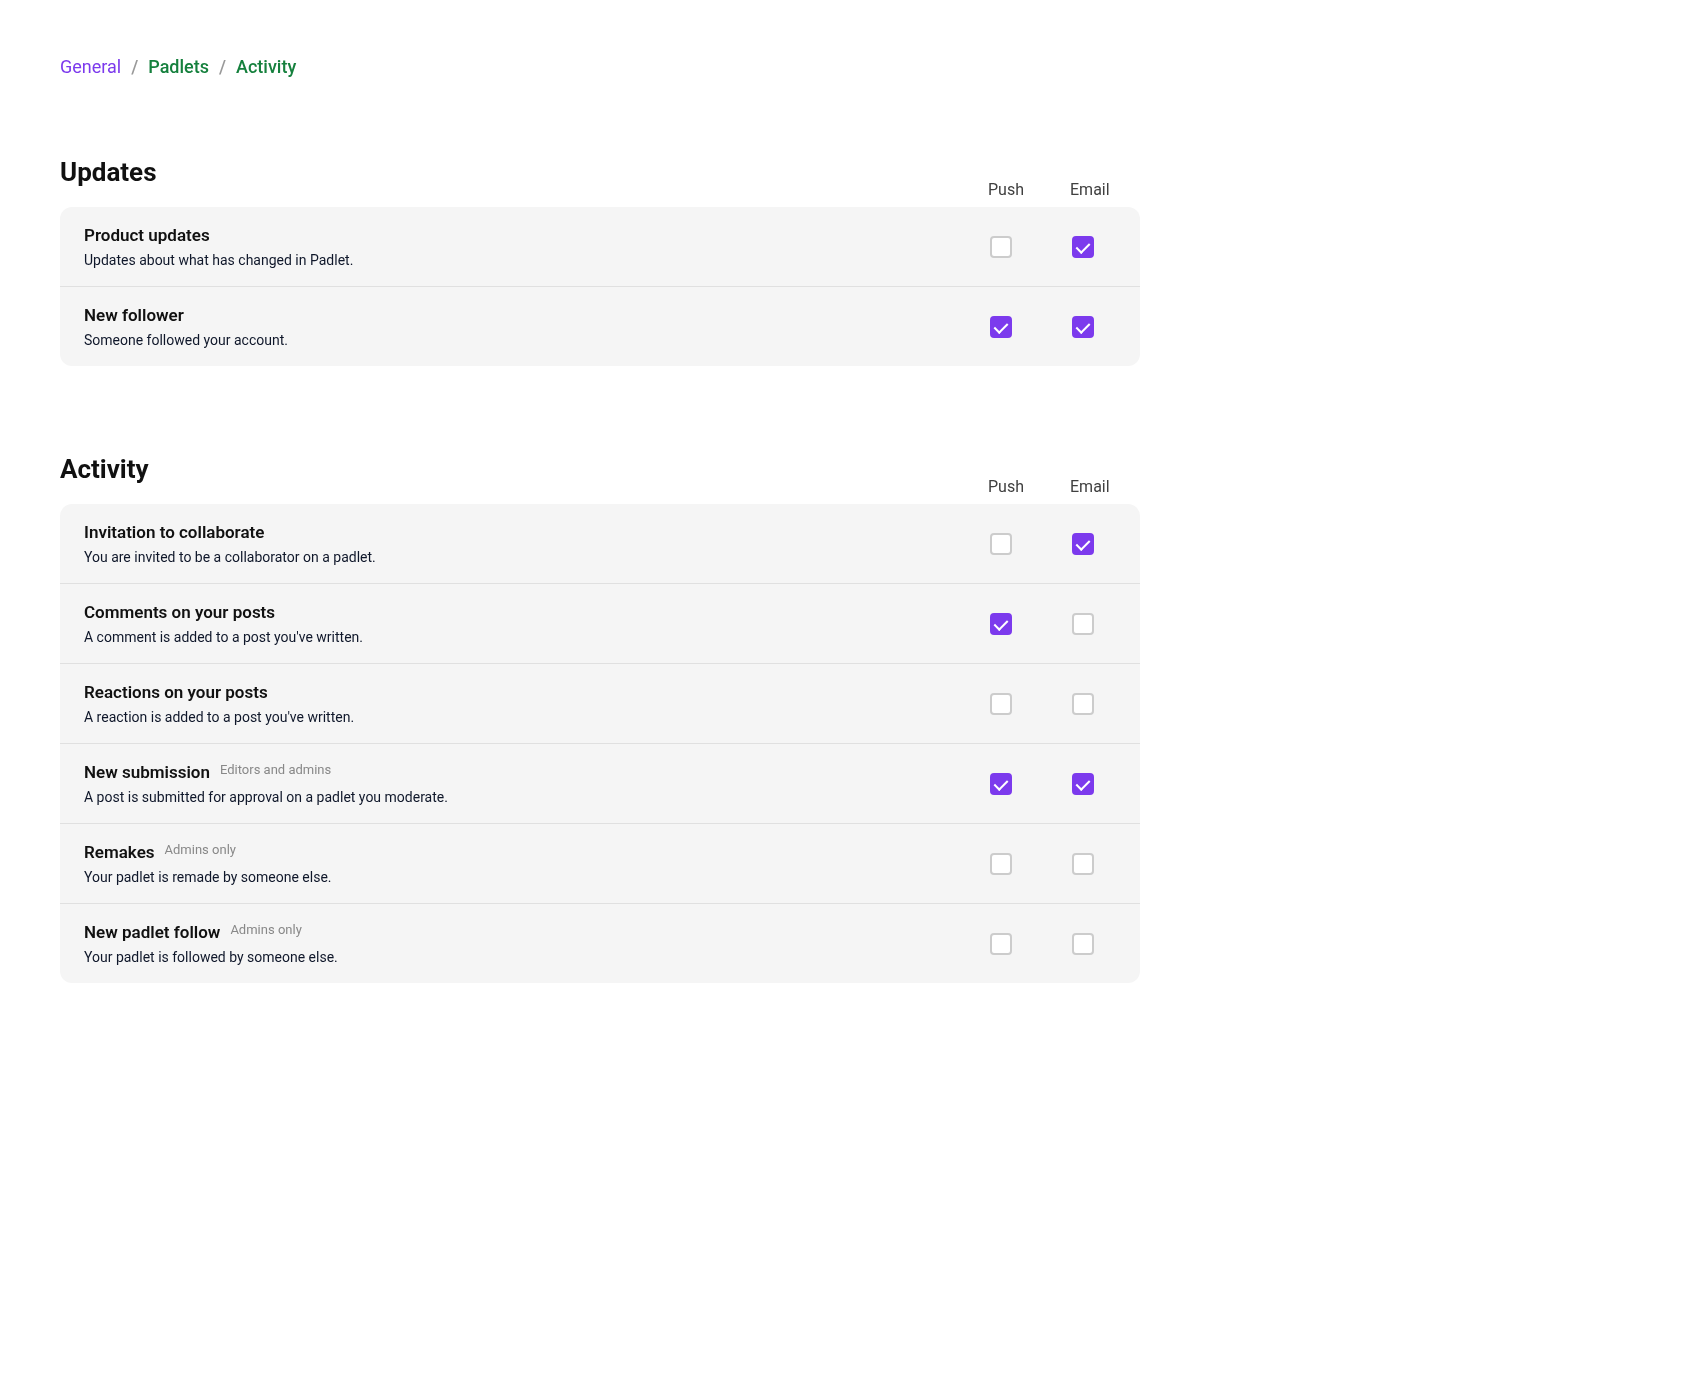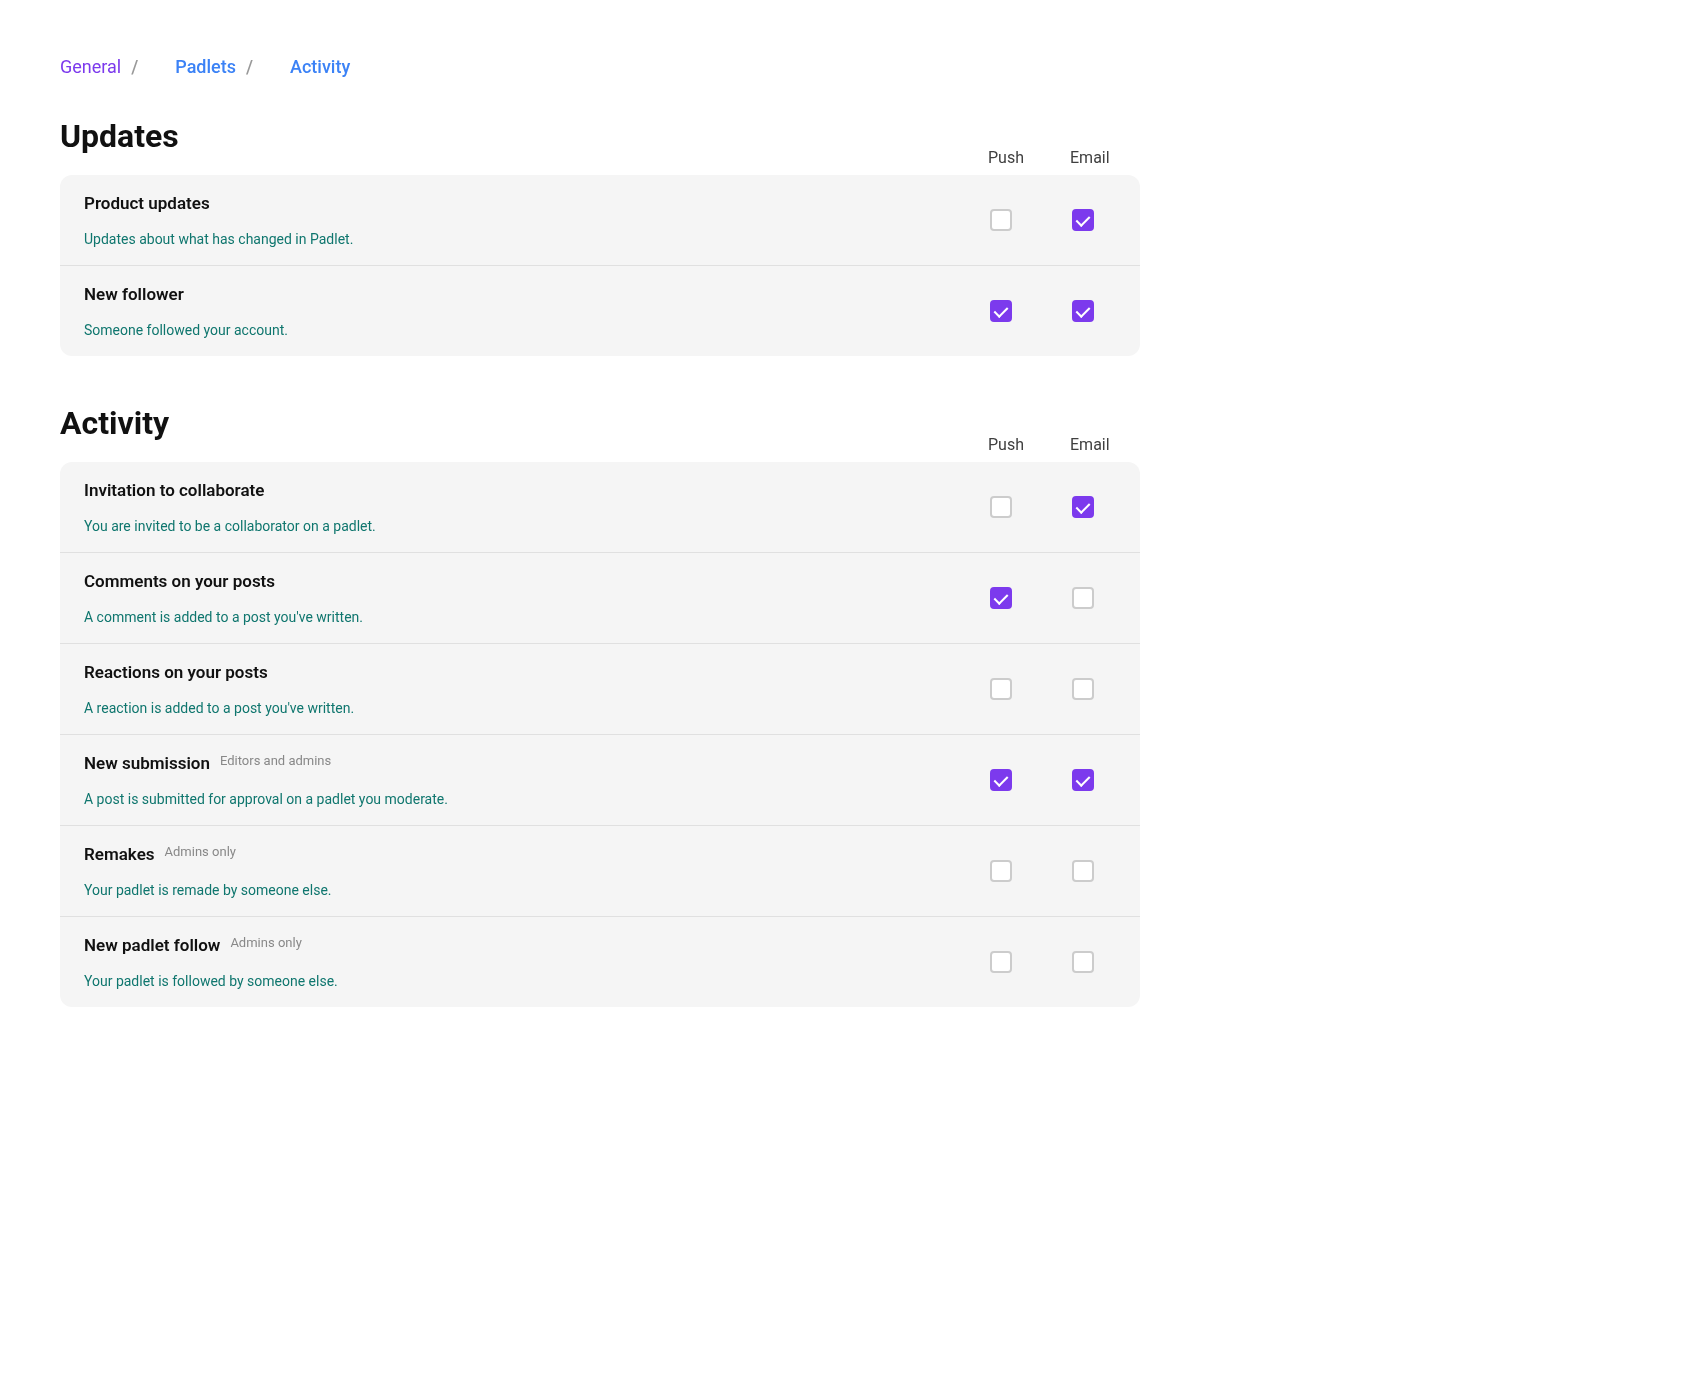--- a/index.html
+++ b/index.html
@@ -35,29 +35,29 @@
     .breadcrumb-active {
       color: #7c3aed;
       font-weight: 400;
     }
 
     .breadcrumb-separator {
       color: #999999;
     }
 
     .breadcrumb-inactive {
-      color: #3b82f6;
-      margin-left: 27px;
+      color: #15803d;
     }
 
     .section-header {
-      font-size: 32px;
+      font-size: 26px;
       font-weight: 700;
       margin-bottom: 12px;
       color: #111111;
+      margin-top: 40px;
     }
 
     .column-headers {
       display: flex;
       justify-content: flex-end;
       gap: 32px;
       padding-right: 20px;
       margin-bottom: 8px;
     }
 
@@ -98,22 +98,22 @@
     }
 
     .notification-badge {
       font-size: 13px;
       font-weight: 400;
       color: #888888;
     }
 
     .notification-desc {
       font-size: 14px;
-      color: #0f766e;
-      margin-top: 18px;
+      color: #0f172a;
+      margin-top: 7px;
     }
 
     .checkbox-group {
       display: flex;
       align-items: center;
       gap: 32px;
       padding-right: 8px;
     }
 
     .checkbox-wrapper {

